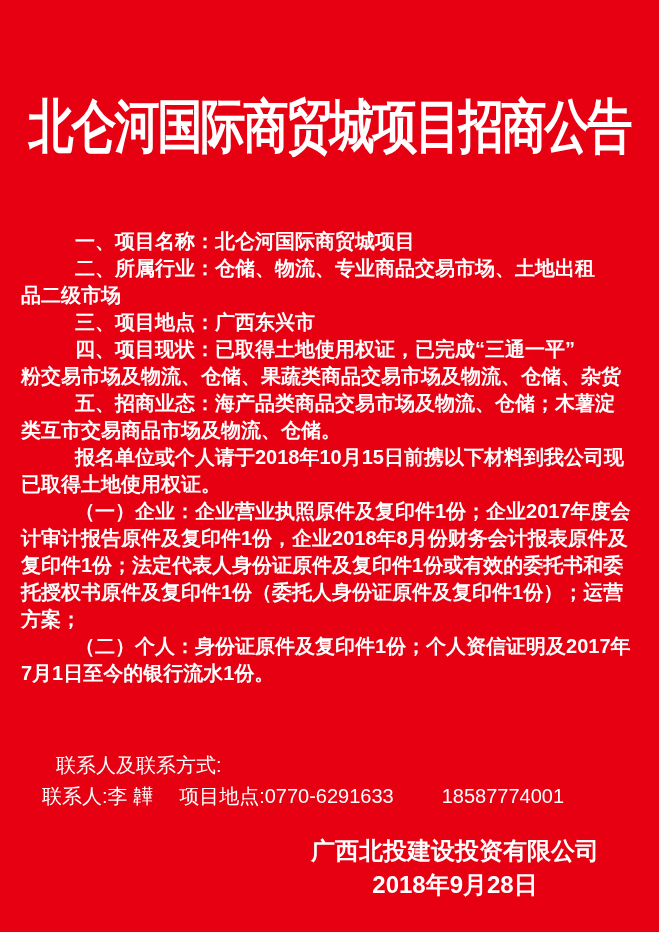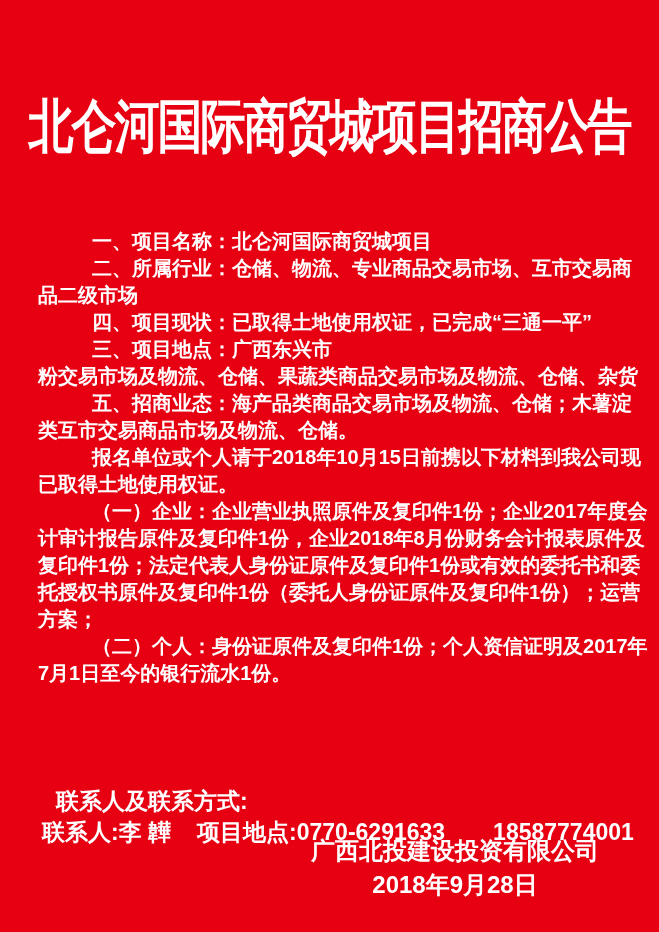--- a/index.html
+++ b/index.html
@@ -26,43 +26,42 @@
     font-size: 45px;
     letter-spacing: -2px;
     transform: scaleY(1.28);
     transform-origin: center top;
     white-space: nowrap;
     color: #ffffff;
   }
   .body-text {
     position: absolute;
     top: 228px;
-    left: 38px;
+    left: 21px;
     width: 600px;
     font-size: 20px;
     line-height: 27px;
     font-weight: 700;
     letter-spacing: 0px;
   }
   .body-line {
     white-space: nowrap;
     height: 27px;
   }
   .body-line.indent {
     padding-left: 54px;
   }
   .contact {
     position: absolute;
     top: 750px;
     left: 42px;
-    font-size: 23px;
-    font-weight: 700;
+    font-size: 20px;
+    font-weight: 400;
     line-height: 31px;
     white-space: nowrap;
-    margin-top: 36px;
   }
   .contact-heading {
     padding-left: 14px;
   }
   .gap-sm { margin-left: 26px; }
   .gap-lg { margin-left: 48px; }
   .signoff {
     position: absolute;
     top: 834px;
     right: 60px;
@@ -75,24 +74,24 @@
 </style>
 </head>
 <body>
 
 <div class="poster" style="background: rgb(230, 0, 18); color: rgb(255, 255, 255);">
 
   <div class="title">北仑河国际商贸城项目招商公告</div>
 
   <div class="body-text">
       <div class="body-line indent">一、项目名称：北仑河国际商贸城项目</div>
-      <div class="body-line indent">二、所属行业：仓储、物流、专业商品交易市场、互市交易商</div>
+      <div class="body-line indent">二、所属行业：仓储、物流、专业商品交易市场、土地出租</div>
       <div class="body-line">品二级市场</div>
+      <div class="body-line indent">三、项目地点：广西东兴市</div>
       <div class="body-line indent">四、项目现状：已取得土地使用权证，已完成“三通一平”</div>
-      <div class="body-line indent">三、项目地点：广西东兴市</div>
       <div class="body-line">粉交易市场及物流、仓储、果蔬类商品交易市场及物流、仓储、杂货</div>
       <div class="body-line indent">五、招商业态：海产品类商品交易市场及物流、仓储；木薯淀</div>
       <div class="body-line">类互市交易商品市场及物流、仓储。</div>
       <div class="body-line indent">报名单位或个人请于2018年10月15日前携以下材料到我公司现</div>
       <div class="body-line">已取得土地使用权证。</div>
       <div class="body-line indent">（一）企业：企业营业执照原件及复印件1份；企业2017年度会</div>
       <div class="body-line">计审计报告原件及复印件1份，企业2018年8月份财务会计报表原件及</div>
       <div class="body-line">复印件1份；法定代表人身份证原件及复印件1份或有效的委托书和委</div>
       <div class="body-line">托授权书原件及复印件1份（委托人身份证原件及复印件1份）；运营</div>
       <div class="body-line">方案；</div>

